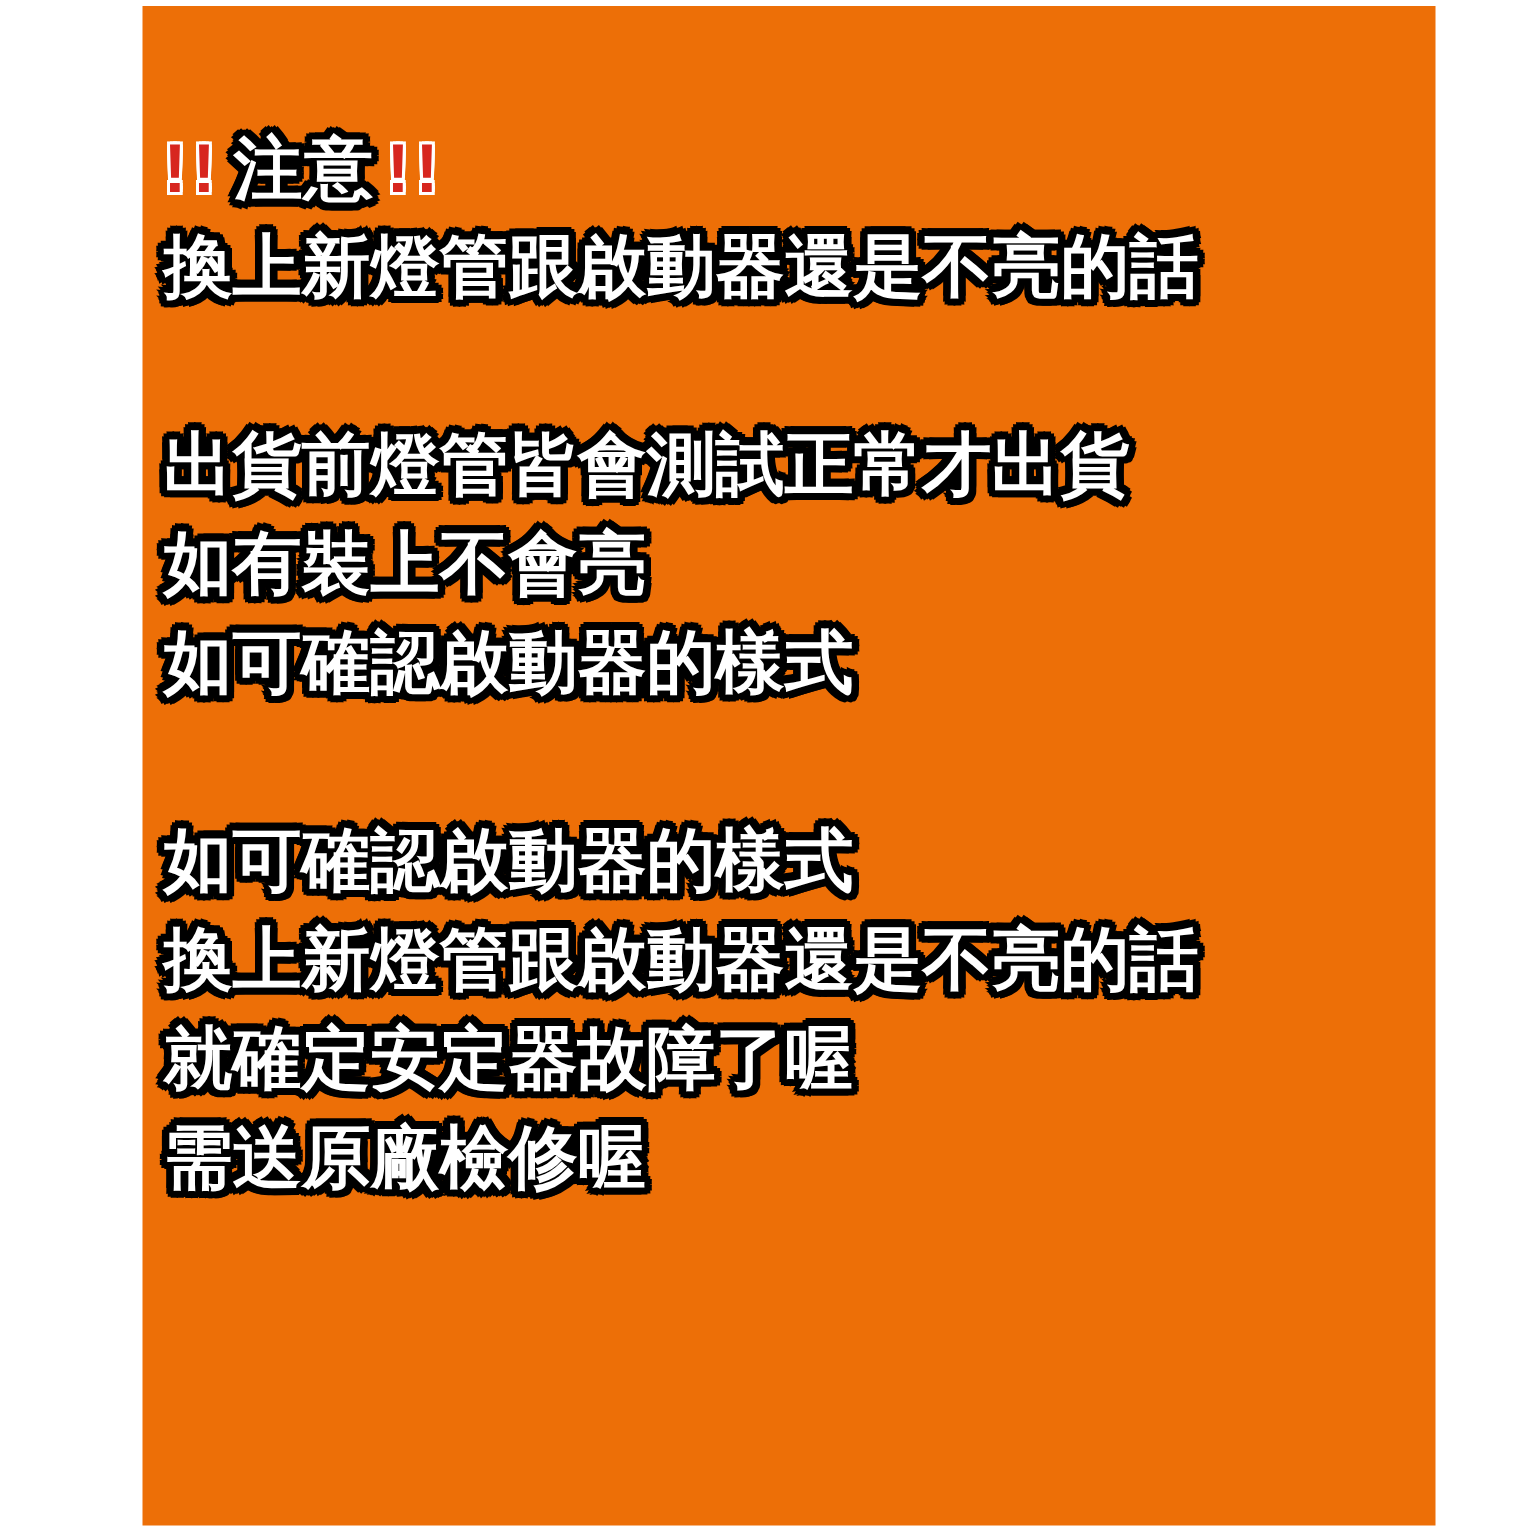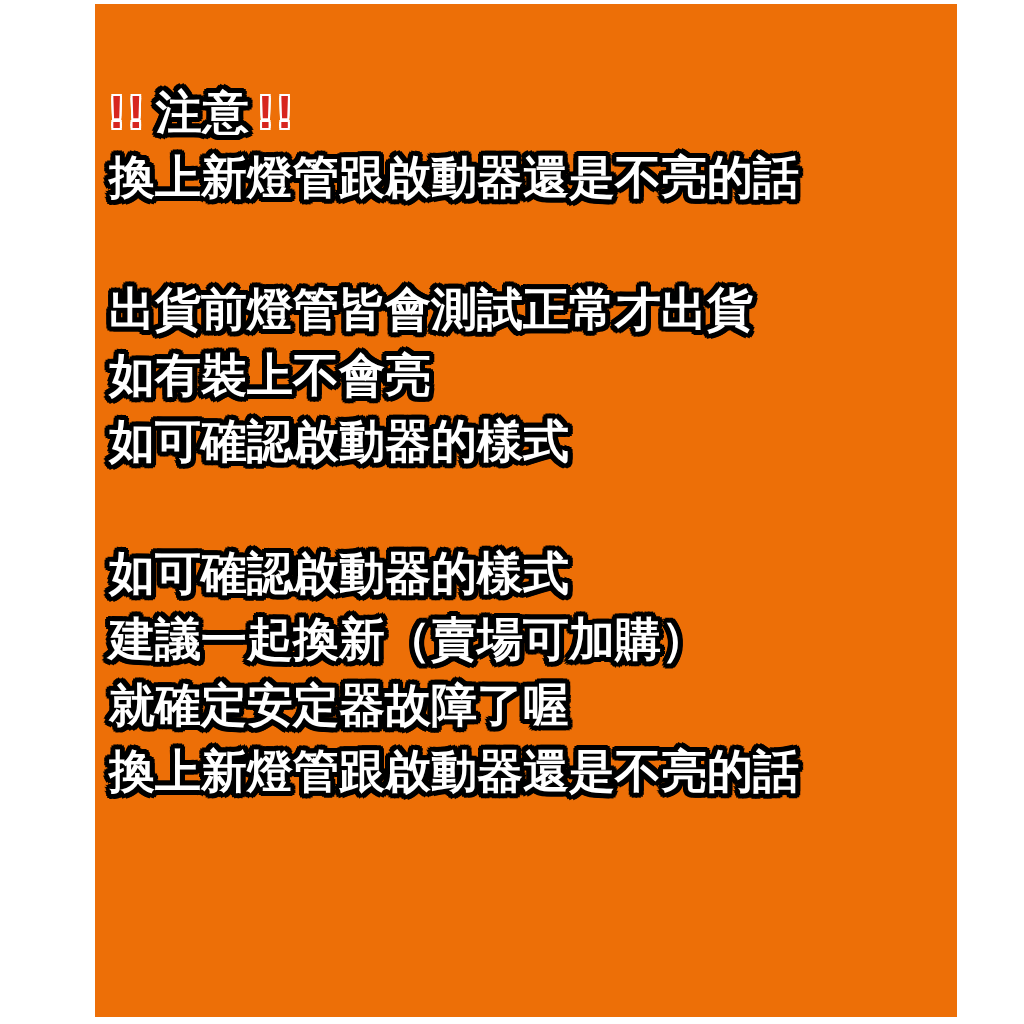--- a/index.html
+++ b/index.html
@@ -84,19 +84,19 @@
 
       <div class="spacer"></div>
 
       <div class="line outlined">出貨前燈管皆會測試正常才出貨</div>
       <div class="line outlined">如有裝上不會亮</div>
       <div class="line outlined">如可確認啟動器的樣式</div>
 
       <div class="spacer"></div>
 
       <div class="line outlined">如可確認啟動器的樣式</div>
-      <div class="line outlined">建議一起換新（賣場可加購）</div>
+      <div class="line outlined">換上新燈管跟啟動器還是不亮的話</div>
       <div class="line outlined">就確定安定器故障了喔</div>
-      <div class="line outlined">換上新燈管跟啟動器還是不亮的話</div>
+      <div class="line outlined">需送原廠檢修喔</div>
 
     </div>
   </div>
 </div>
 
 </body></html>

